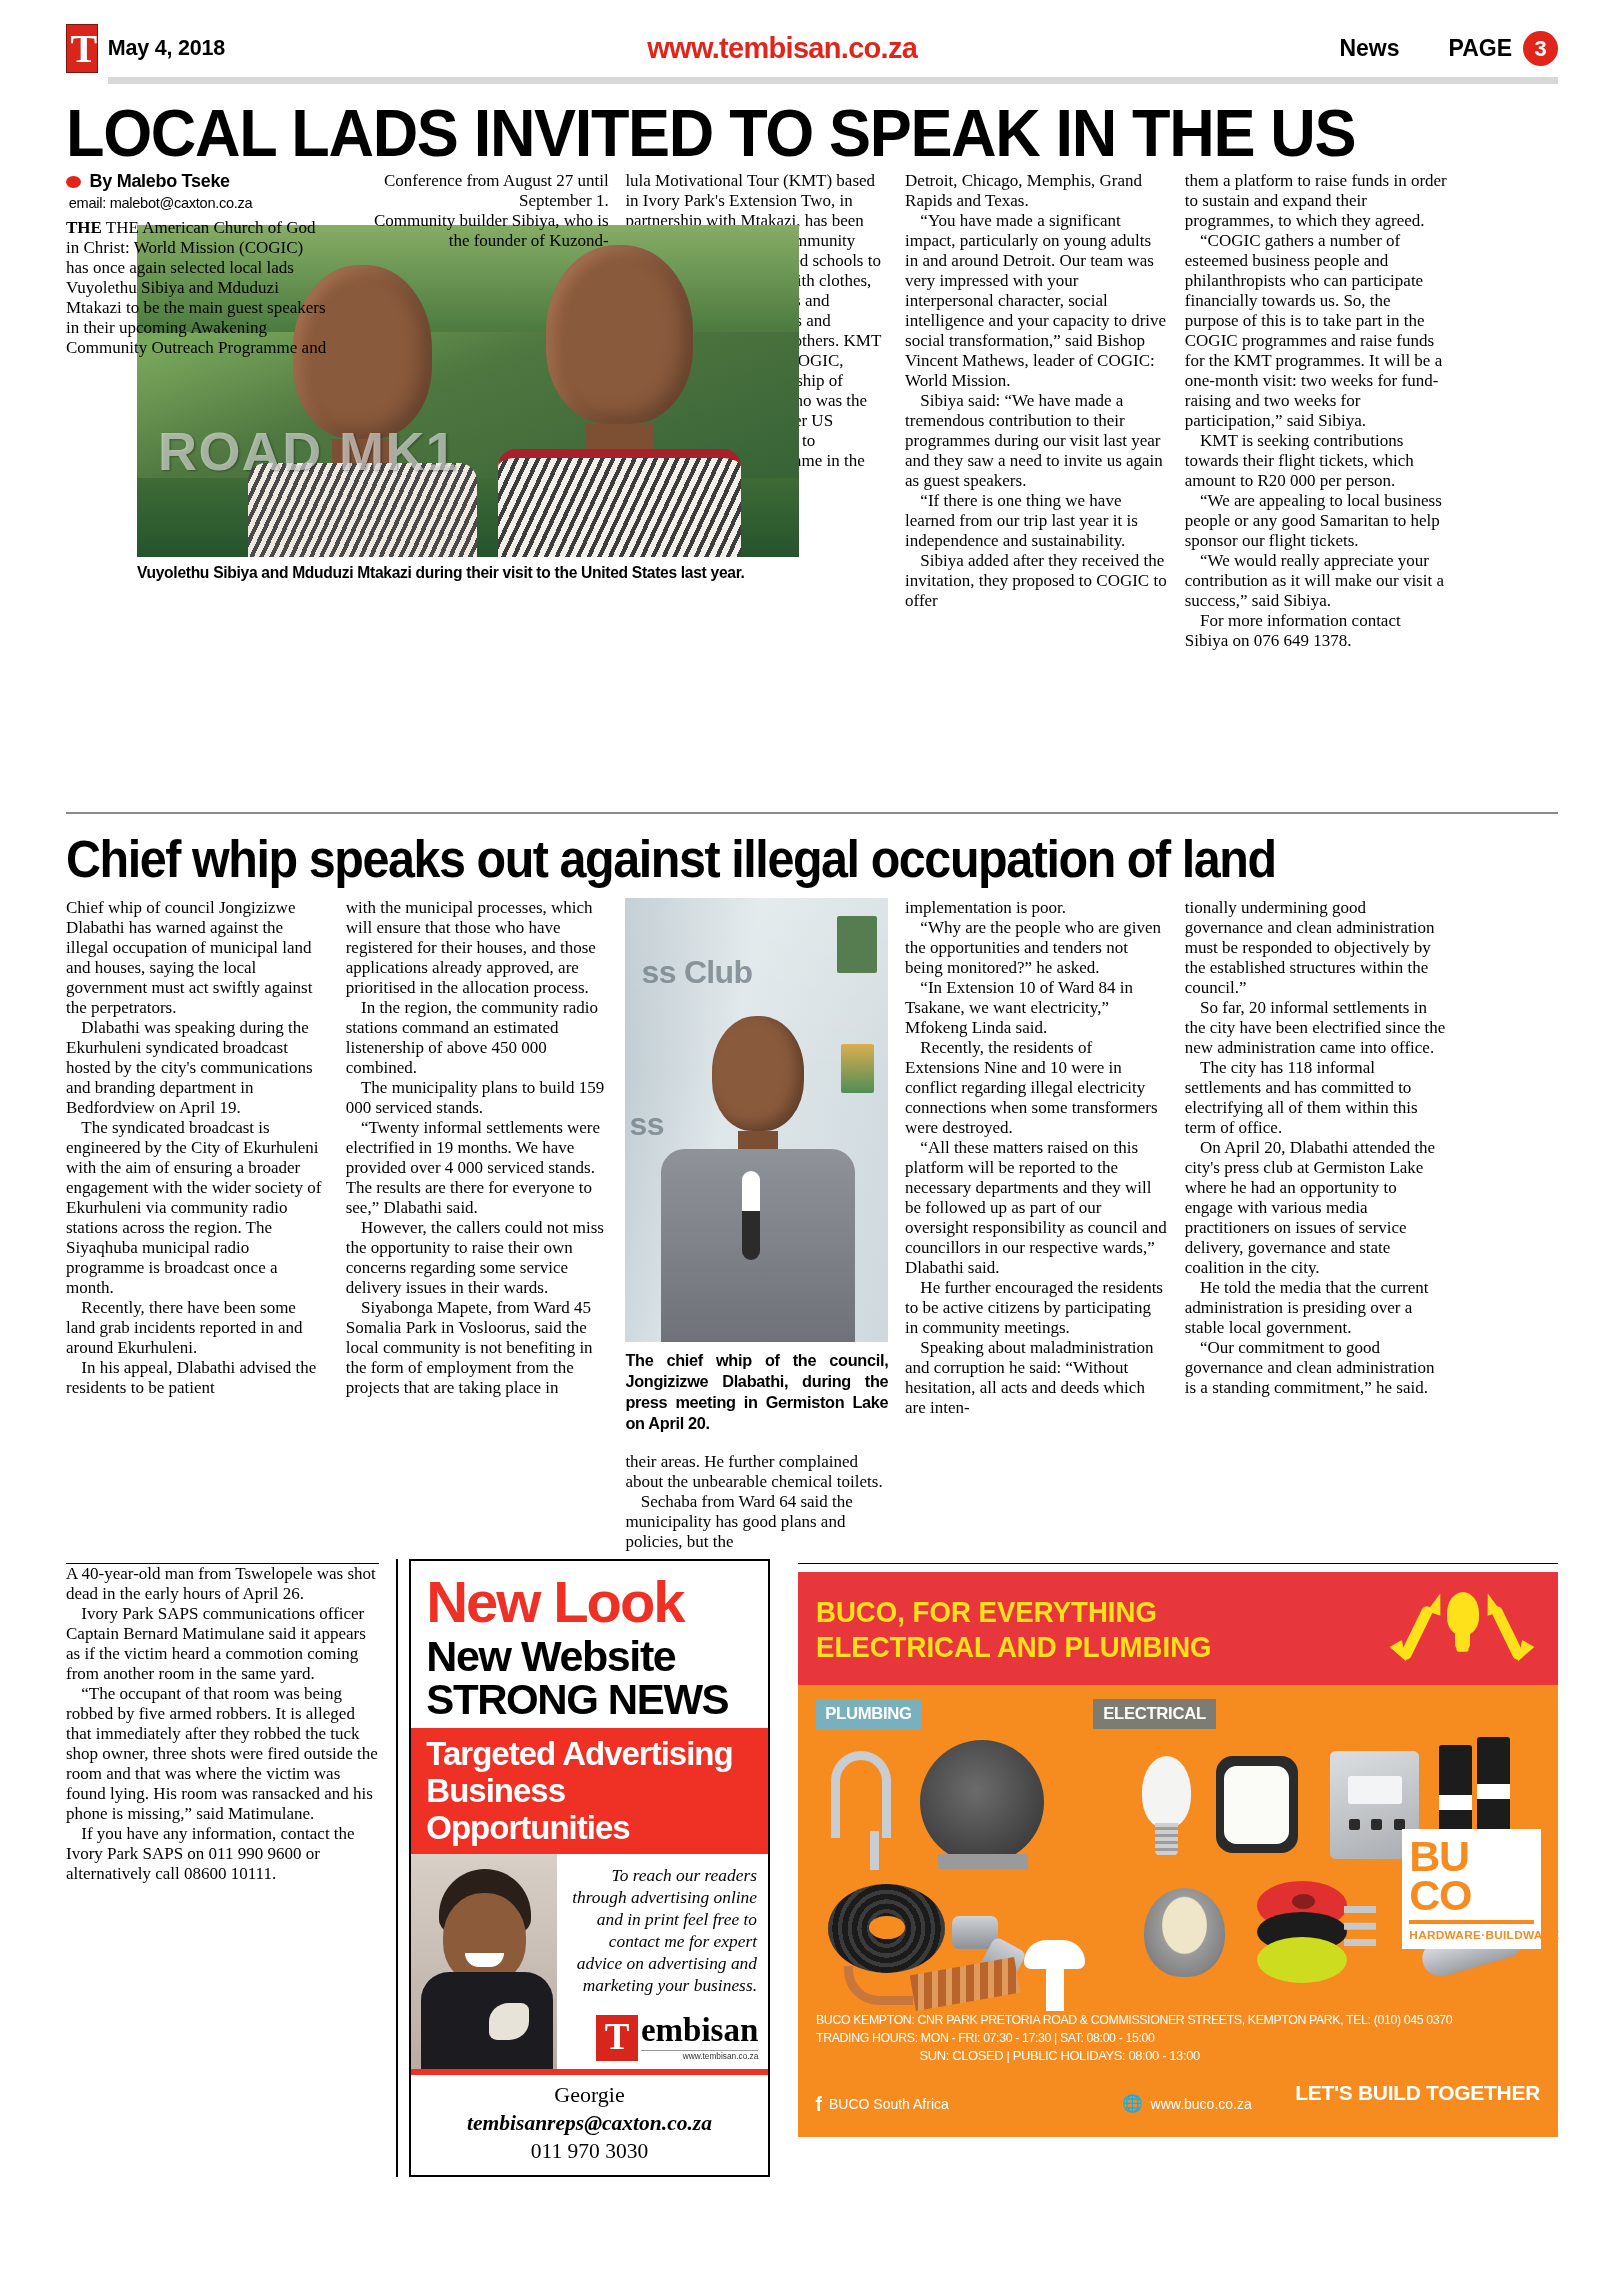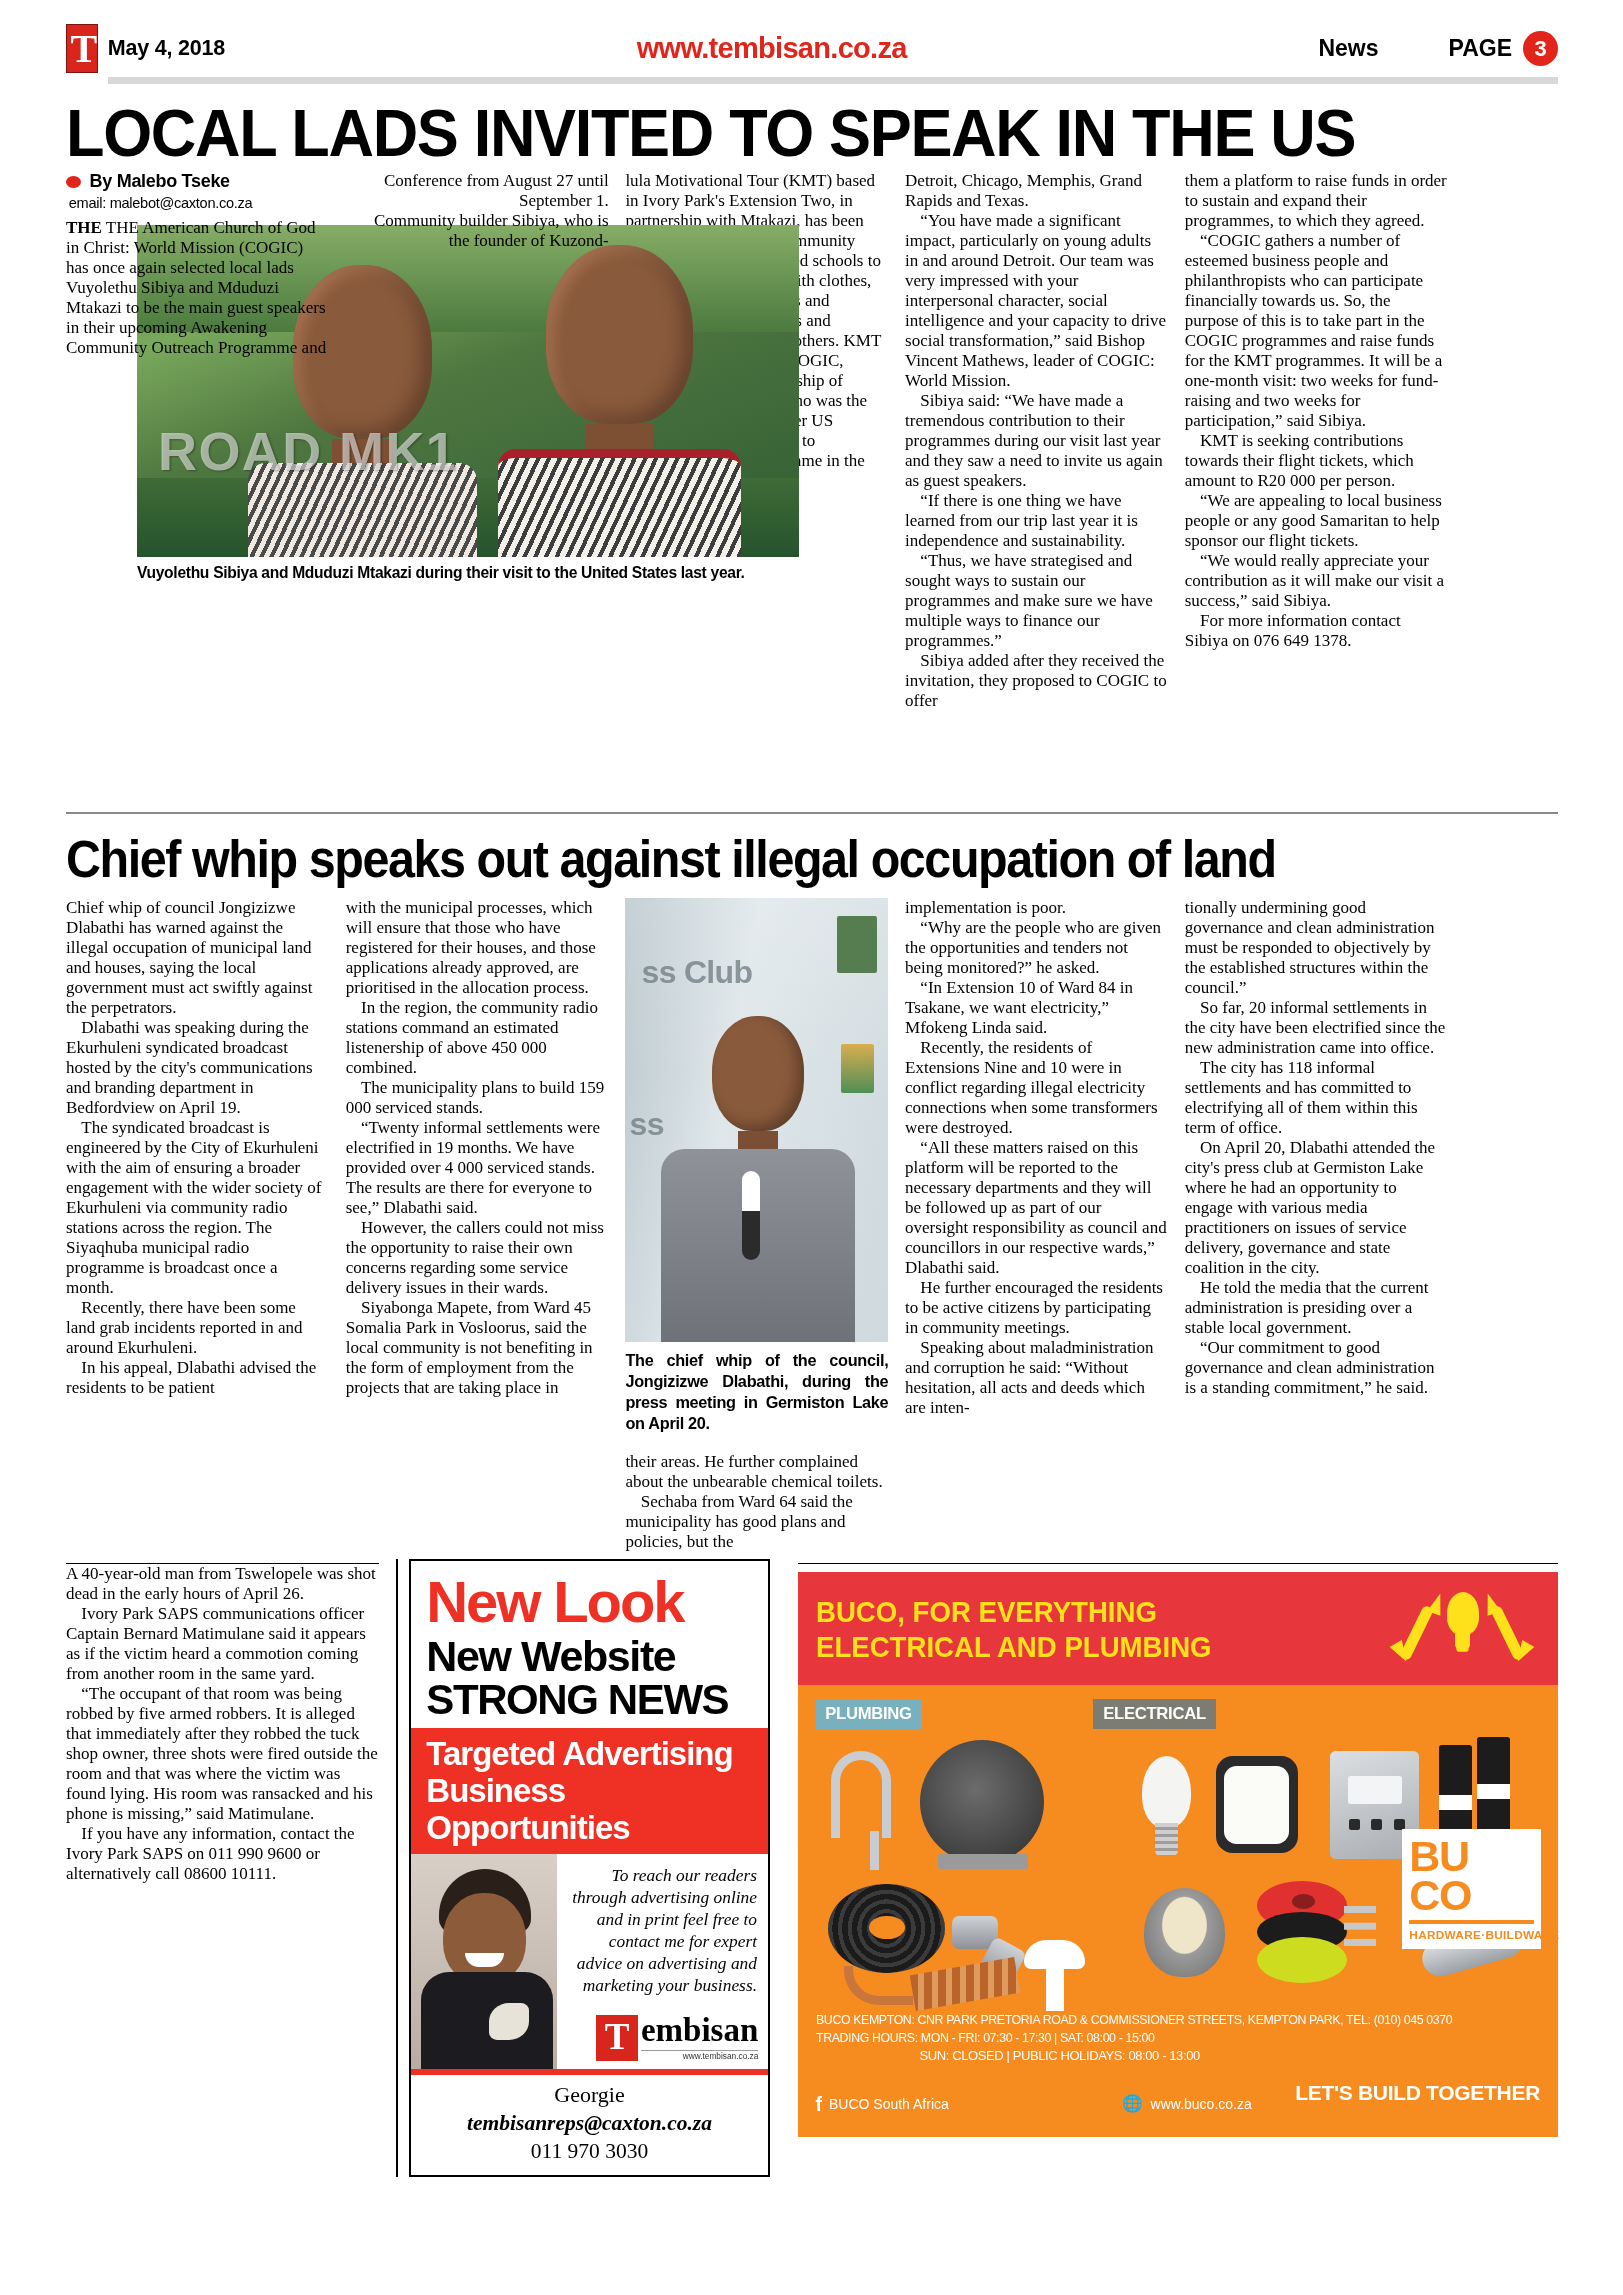--- a/index.html
+++ b/index.html
@@ -21,21 +21,21 @@
     border:1.4px solid #7d140f; flex:0 0 auto; margin-right:9.7px;
   }
   .mh-logo .tletter{
     position:absolute; inset:3.5px; color:#fff;
     font-family:"Liberation Serif",serif; font-weight:bold; font-size:40px;
     line-height:40px; text-align:center;
   }
   .mh-date { font-family:"Liberation Sans",sans-serif; font-weight:bold; font-size:21.5px; letter-spacing:-0.2px; }
   .mh-url { flex:1; text-align:center; color:#e1251b; font-family:"Liberation Sans",sans-serif;
             font-weight:bold; font-size:29px; letter-spacing:-0.7px; }
-  .mh-section { font-family:"Liberation Sans",sans-serif; font-weight:bold; font-size:23px; margin-right:70px;}
+  .mh-section { font-family:"Liberation Sans",sans-serif; font-weight:bold; font-size:23px; margin-right:49px;}
   .mh-page { font-family:"Liberation Sans",sans-serif; font-weight:bold; font-size:23px; margin-right:11px;}
   .mh-pagenum {
     width:35px;height:35px;border-radius:50%;background:#e1251b;color:#fff;
     font-family:"Liberation Sans",sans-serif;font-weight:bold;font-size:22px;
     display:flex;align-items:center;justify-content:center;
   }
   .mh-rule { height:6.2px; background:#d8d8d8; margin:1.4px 0 0 42px; }
 
   
   h1.headline-1 {
@@ -359,21 +359,20 @@
           <p class="first">lula Motivational Tour (KMT) based in Ivory Park's Extension Two, in partnership with Mtakazi, has been involved in numerous community projects. They have visited schools to provide needy learners with clothes, offered motivational talks and campaigned against drugs and substance abuse, among others. KMT has been invited by the COGIC, which is under the leadership of Bishop Charles Blake, who was the religious adviser of former US president Barack Obama, to participate in the programme in the following cities:</p>
         </div>
       </div>
 
       <div class="col">
         <div class="bodytext">
           <p class="first">Detroit, Chicago, Memphis, Grand Rapids and Texas.</p>
           <p>“You have made a significant impact, particularly on young adults in and around Detroit. Our team was very impressed with your interpersonal character, social intelligence and your capacity to drive social transformation,” said Bishop Vincent Mathews, leader of COGIC: World Mission.</p>
           <p>Sibiya said: “We have made a tremendous contribution to their programmes during our visit last year and they saw a need to invite us again as guest speakers.</p>
           <p>“If there is one thing we have learned from our trip last year it is independence and sustainability.</p>
-          <p>“Thus, we have strategised and sought ways to sustain our programmes and make sure we have multiple ways to finance our programmes.”</p>
           <p>Sibiya added after they received the invitation, they proposed to COGIC to offer</p>
         </div>
       </div>
 
       <div class="col">
         <div class="bodytext">
           <p class="first">them a platform to raise funds in order to sustain and expand their programmes, to which they agreed.</p>
           <p>“COGIC gathers a number of esteemed business people and philanthropists who can participate financially towards us. So, the purpose of this is to take part in the COGIC programmes and raise funds for the KMT programmes. It will be a one-month visit: two weeks for fund-raising and two weeks for participation,” said Sibiya.</p>
           <p>KMT is seeking contributions towards their flight tickets, which amount to R20 000 per person.</p>
           <p>“We are appealing to local business people or any good Samaritan to help sponsor our flight tickets.</p>

